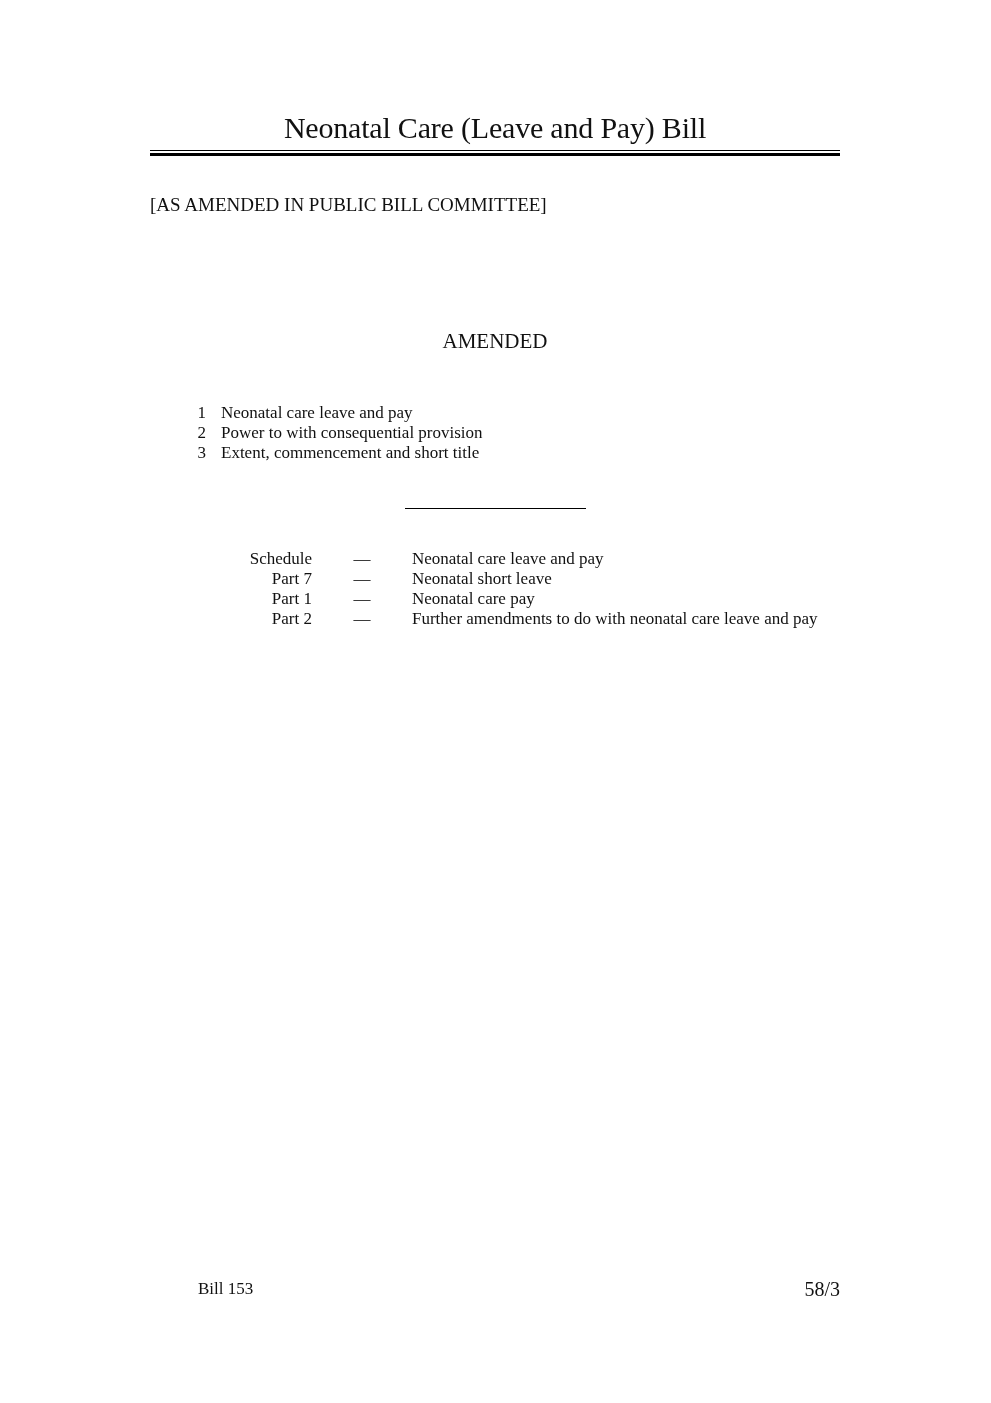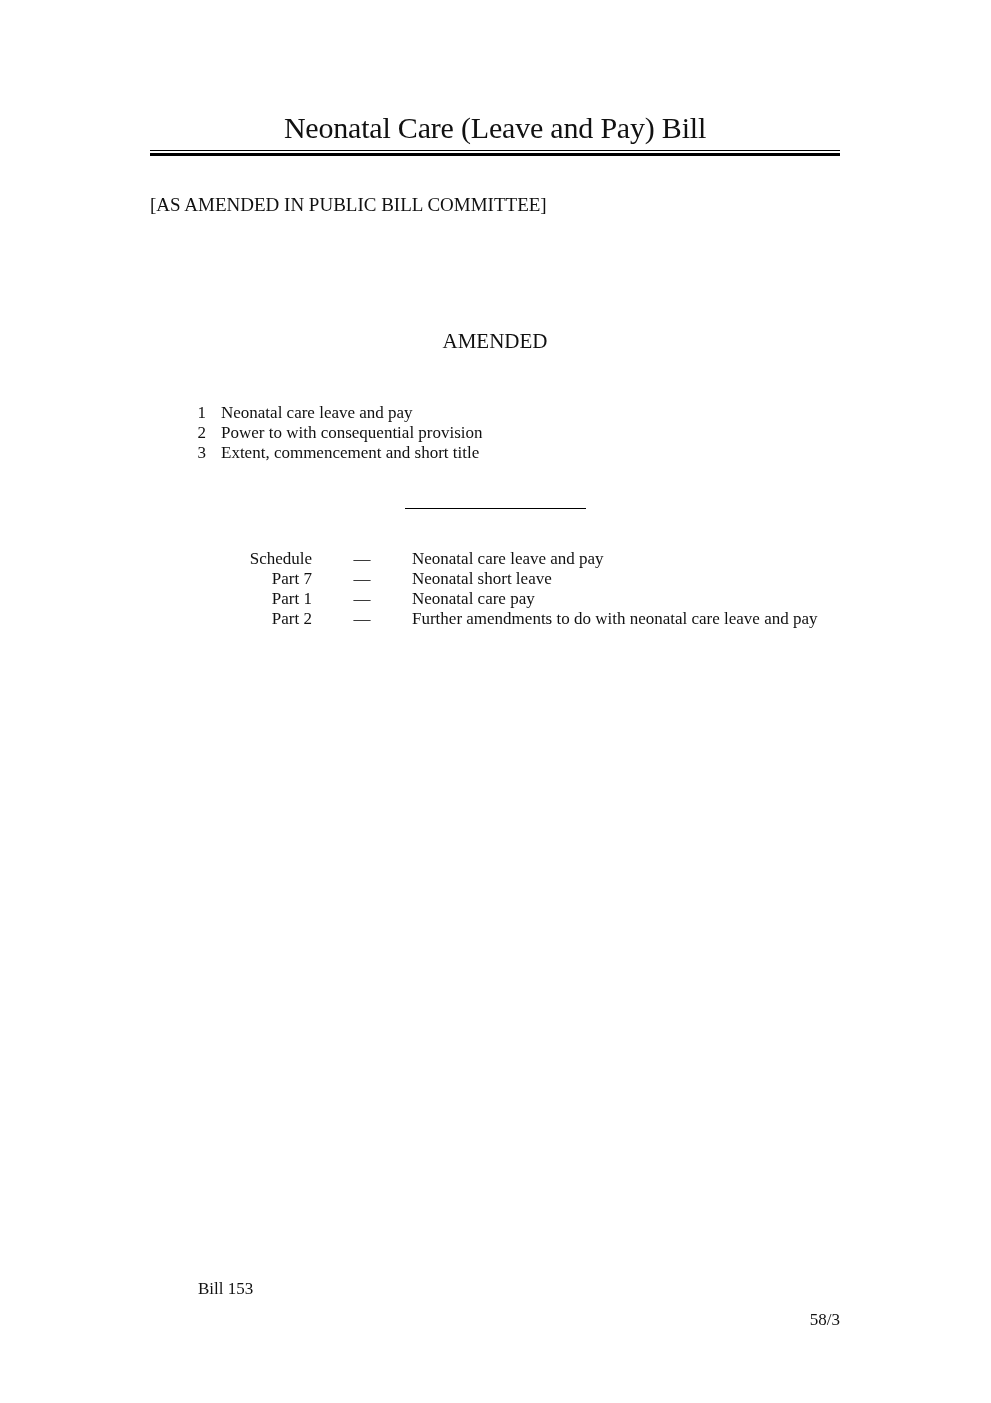--- a/index.html
+++ b/index.html
@@ -24,21 +24,21 @@
     }
     .toc { position: absolute; left: 180px; top: 403px; font-size: 17px; line-height: 20px; }
     .toc-row { display: flex; white-space: nowrap; }
     .toc-num { width: 26px; text-align: right; margin-right: 15px; }
     .divider { position: absolute; left: 405px; width: 181px; top: 508px; height: 1px; background: #000; }
     .sched { position: absolute; left: 236px; top: 549px; font-size: 17px; line-height: 20px; }
     .sched-row { display: flex; white-space: nowrap; gap: 36px; }
     .sched-label { width: 76px; text-align: right; }
     .sched-dash { width: 28px; text-align: center; }
     .footer-left { position: absolute; left: 150px; top: 1279px; font-size: 17px; line-height: 20px; margin-left: 48px; }
-    .footer-right { position: absolute; right: 151px; top: 1310px; font-size: 17px; line-height: 20px; }
+    .footer-right { position: absolute; right: 151px; top: 1279px; font-size: 20px; line-height: 20px; }
   </style>
 </head>
 <body>
 
 <div class="title">Neonatal Care (Leave and Pay) Bill</div>
 <div class="rule-thin"></div>
 <div class="rule-thick"></div>
 
 <div class="subtitle">[AS AMENDED IN PUBLIC BILL COMMITTEE]</div>
 

